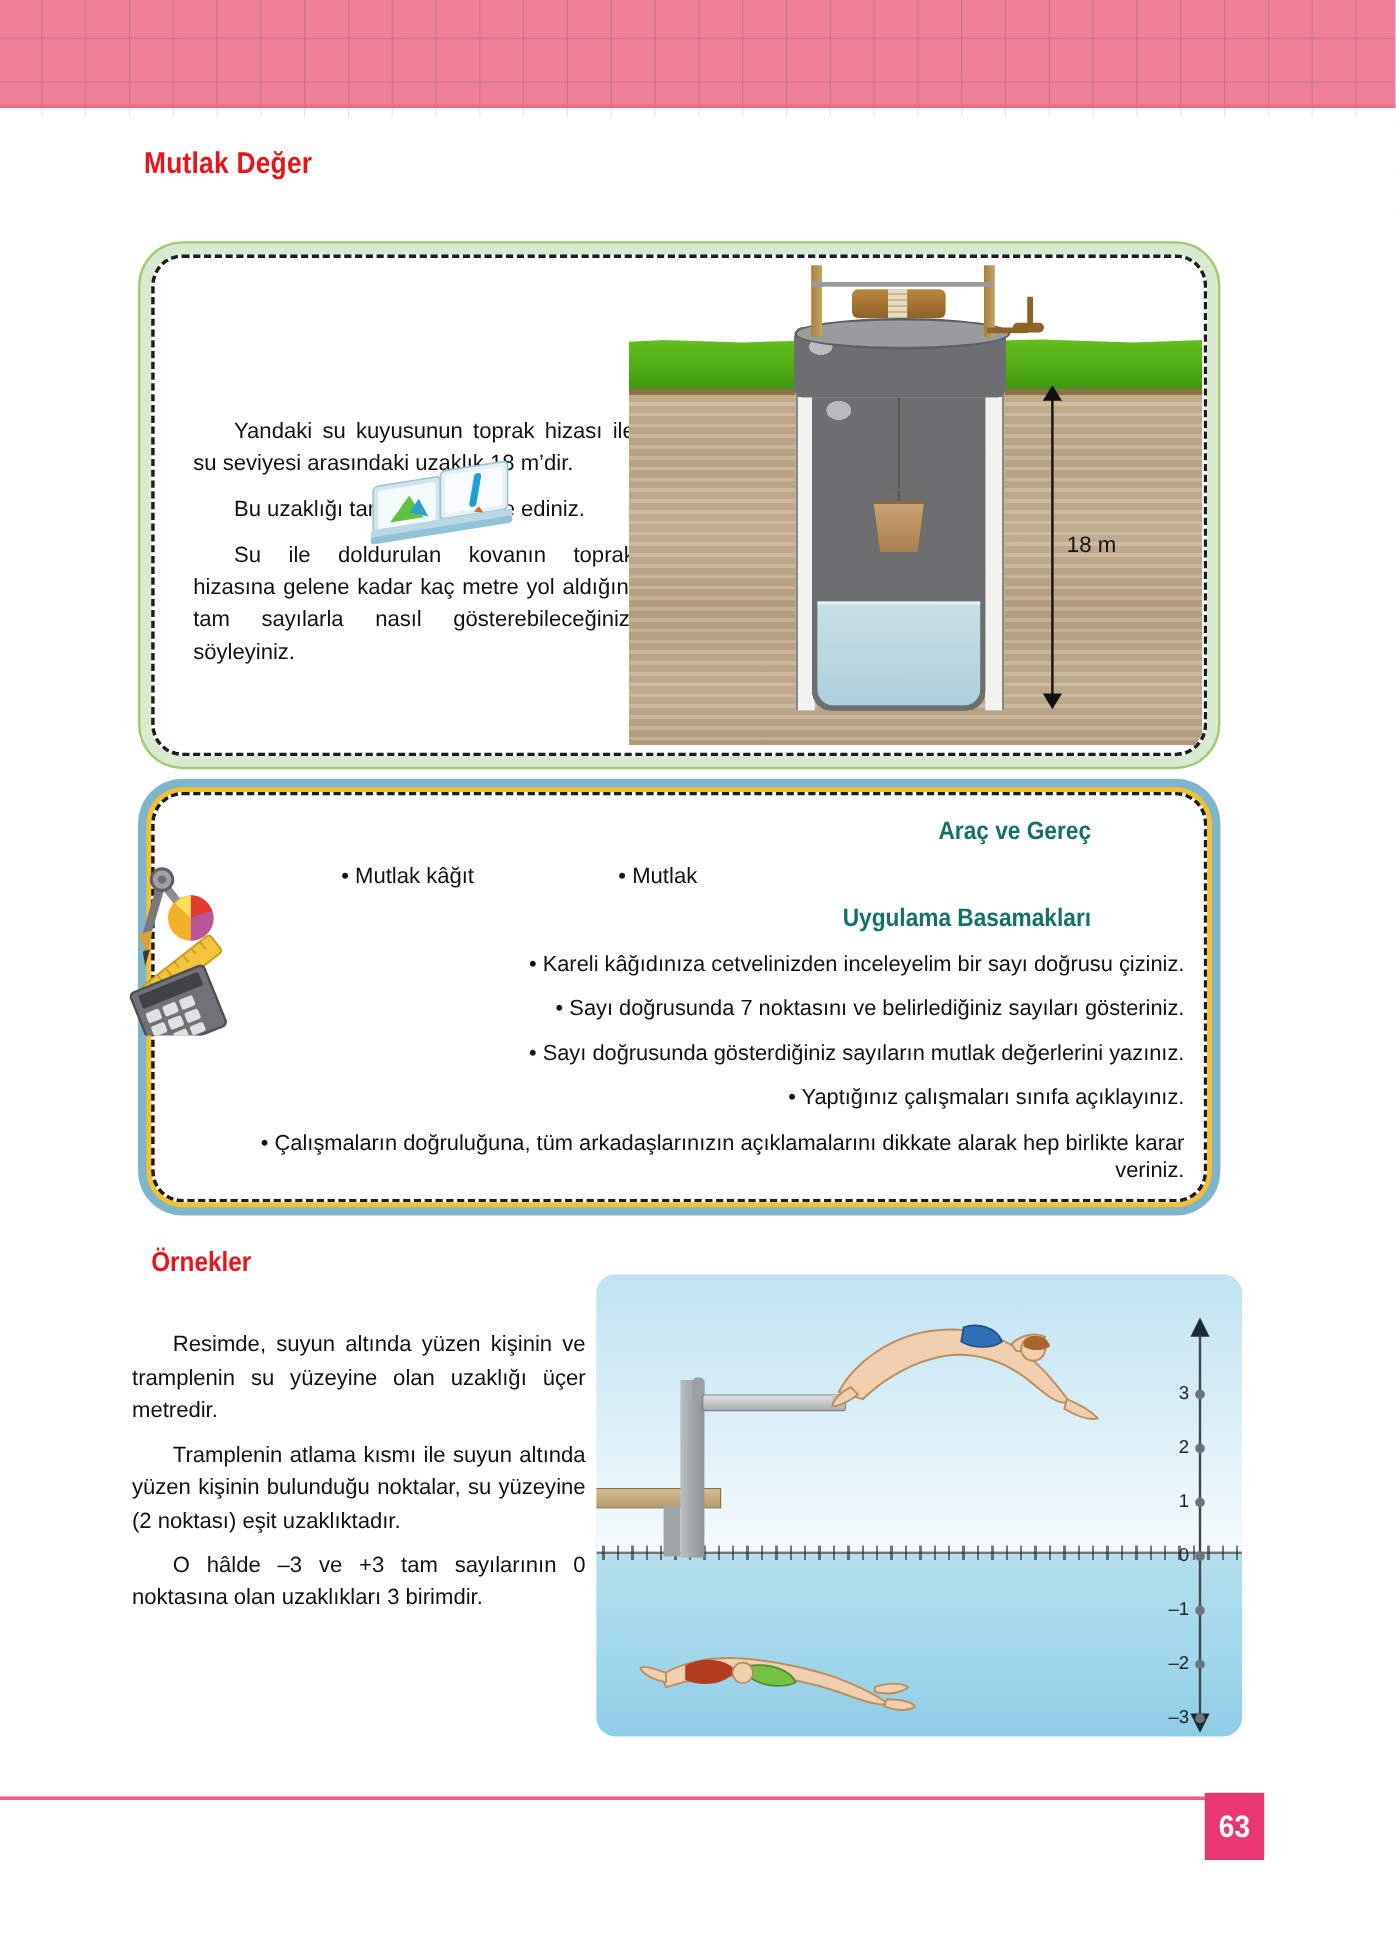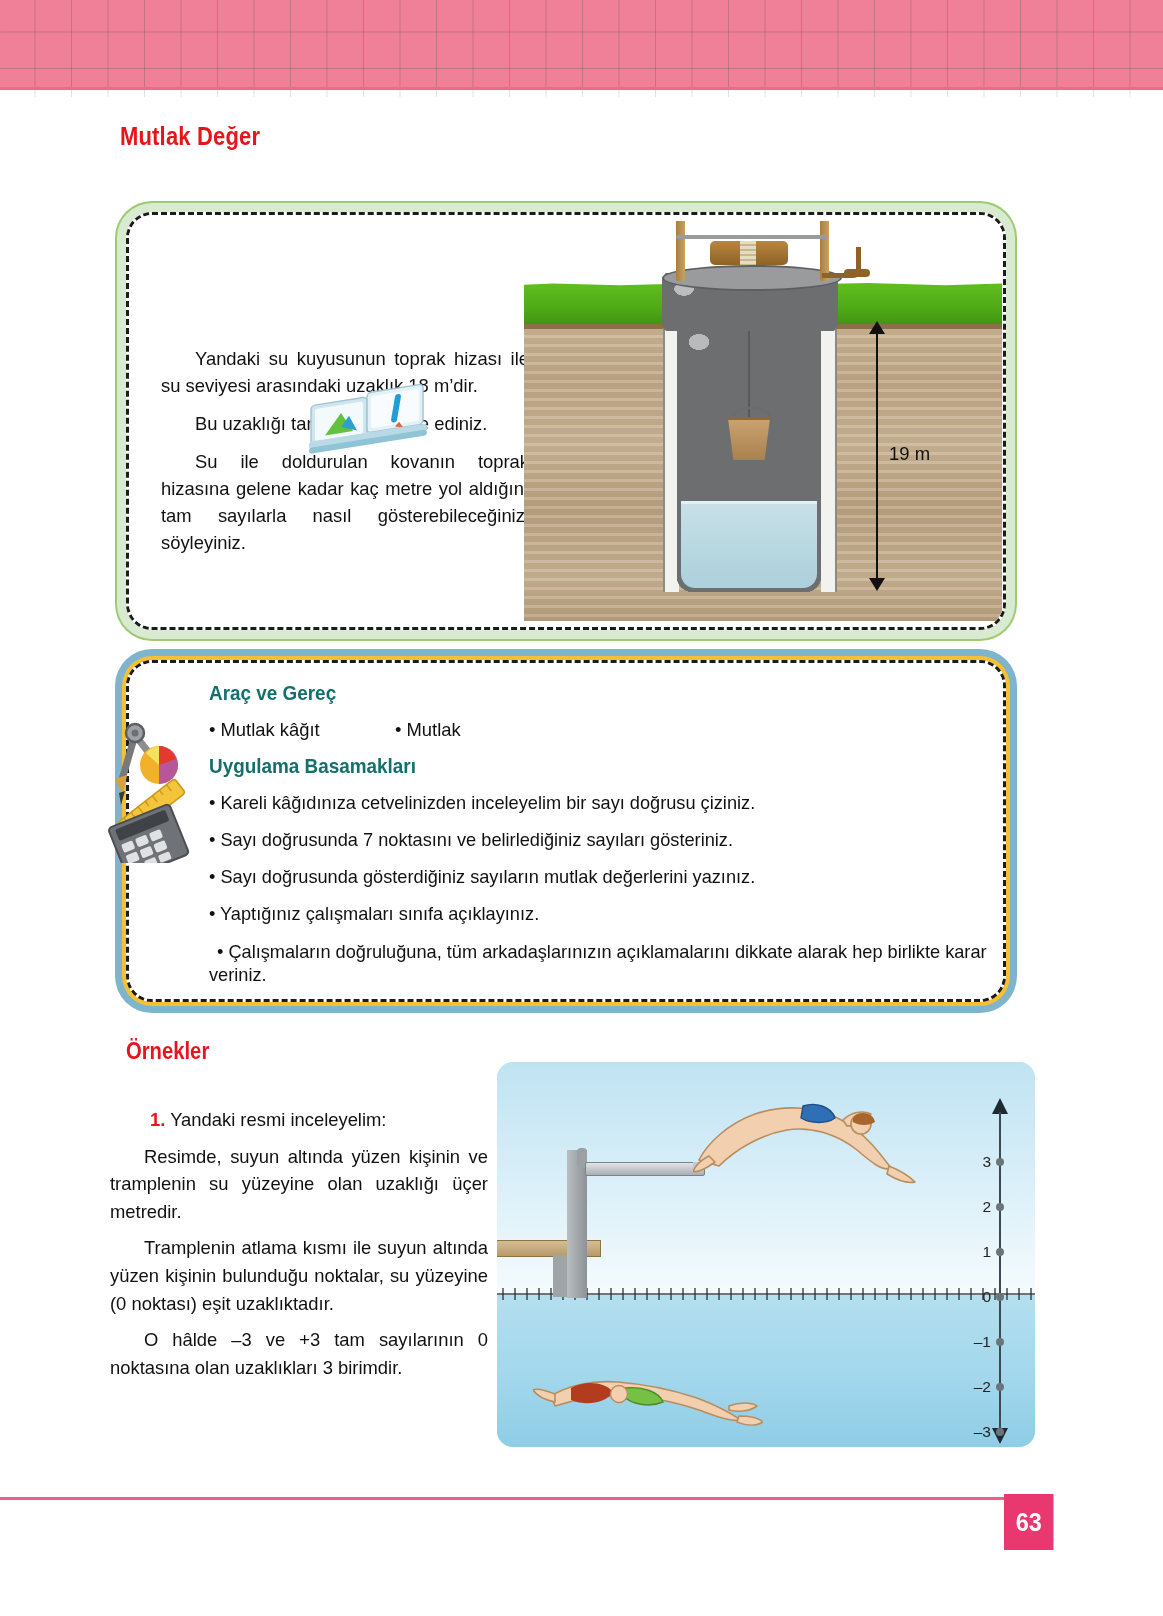--- a/index.html
+++ b/index.html
@@ -149,21 +149,21 @@
   #box-tools{
     position:absolute;left:126px;top:660px;width:880px;height:342px;
     box-sizing:border-box;
     border:3px dashed #1c1c1c;
     border-radius:26px;background:#fff;
     box-shadow:0 0 0 4px #f6c033, 0 0 0 11px #7fb4cd;
   }
   #box-tools-inner{position:absolute;inset:0;border-radius:23px;background:#fff;overflow:hidden;}
   #tools-icon{position:absolute;left:-28px;top:50px;width:110px;height:150px;z-index:9;}
 
-  #tools-body{position:absolute;left:80px;top:18px;width:778px;}
+  #tools-body{position:absolute;left:80px;top:18px;width:778px;text-align:right;}
   .tl-head{
     font-size:21px;font-weight:bold;color:#13706c;
     font-family:"Liberation Sans Narrow","Liberation Sans",sans-serif;
     transform:scaleX(0.9);transform-origin:left center;margin:0 0 14px 0;
   }
   #tools-mats{display:flex;gap:0;margin:0 0 13px 0;font-size:18.4px;color:#111;}
   #tools-mats .mat{width:186px;}
   .tl-list{list-style:none;margin:0;padding:0;}
   .tl-list li{font-size:18.2px;color:#111;margin-bottom:13.5px;line-height:1.3;}
   .tl-list li.wrap{margin-left:0;text-indent:8px;}
@@ -276,21 +276,21 @@
       <div class="w-post" style="left:296px;top:-2px;"></div>
       <div class="w-bar" style="left:152px;top:14px;width:152px;"></div>
       <div class="w-drum"></div>
       <div class="w-drum-rope"></div>
       <div class="w-crank"></div>
       <div class="w-crank-h"></div>
 
       <div class="dim-arrow-up"></div>
       <div class="dim-line"></div>
       <div class="dim-arrow-dn"></div>
-      <div id="dim-label">19 m</div>
+      <div id="dim-label">18 m</div>
     </div>
 
   </div>
 
   <svg id="book-icon" viewBox="0 0 130 82">
     <g transform="skewY(-9)">
       <rect x="8" y="26" width="56" height="40" rx="4" fill="#cfe6ee" stroke="#9fc4d2" stroke-width="1.4"></rect>
       <rect x="64" y="22" width="56" height="40" rx="4" fill="#e4f1f6" stroke="#9fc4d2" stroke-width="1.4"></rect>
       <rect x="12" y="30" width="48" height="32" rx="2" fill="#f3fafc"></rect>
       <rect x="68" y="26" width="48" height="32" rx="2" fill="#f8fcfe"></rect>
@@ -370,23 +370,22 @@
           <rect x="35" y="144" width="12" height="8" rx="2"></rect>
         <rect x="50" y="144" width="12" height="8" rx="2"></rect>
       </g>
     </g>
   </svg>
 </div>
 
 <div id="examples-title">Örnekler</div>
 
 <div id="example-text">
-  <p class="lead"><span id="ex-num">1.</span> <span>Yandaki resmi inceleyelim:</span></p>
   <p>Resimde, suyun altında yüzen kişinin ve tramplenin su yüzeyine olan uzaklığı üçer metredir.</p>
-  <p>Tramplenin atlama kısmı ile suyun altında yüzen kişinin bulunduğu noktalar, su yüzeyine (0 noktası) eşit uzaklıktadır.</p>
+  <p>Tramplenin atlama kısmı ile suyun altında yüzen kişinin bulunduğu noktalar, su yüzeyine (2 noktası) eşit uzaklıktadır.</p>
   <p>O hâlde –3 ve +3 tam sayılarının 0 noktasına olan uzaklıkları 3 birimdir.</p>
 </div>
 
 <div id="dive-figure">
   <div id="dive-sky"></div>
   <div id="dive-water"></div>
   <div id="dive-surface"></div>
   <div id="dive-surface2"></div>
 
   <div class="bd-deck"></div>

